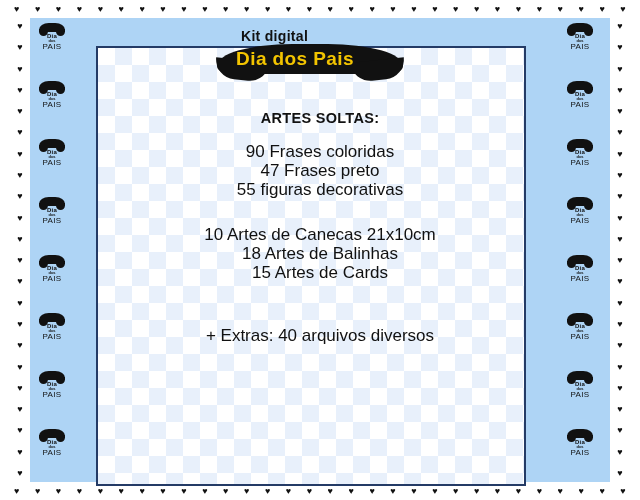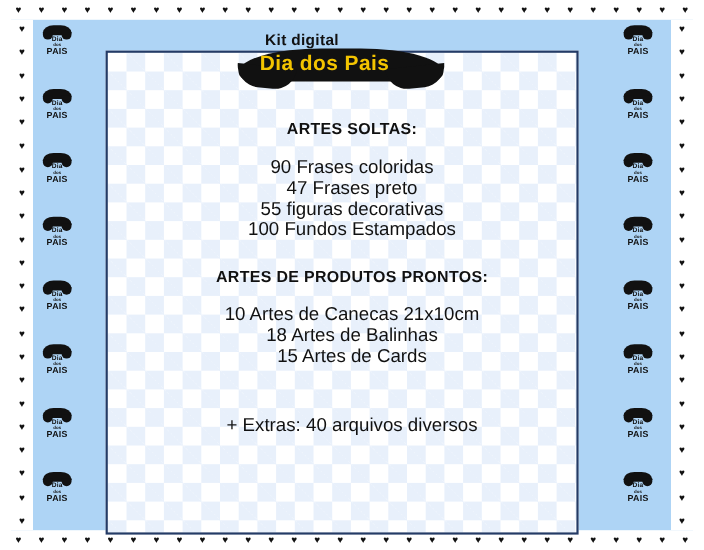--- a/index.html
+++ b/index.html
@@ -125,21 +125,21 @@
     letter-spacing: .2px;
     margin-top: 1px;
   }
   .stamp .t2 {
     font-size: 4px;
     font-weight: bold;
     color: #111111;
   }
   .stamp .t3 {
     font-size: 8px;
-    font-weight: bold;
+    font-weight: normal;
     color: #111111;
     letter-spacing: .3px;
   }
 
   
   .page {
     position: absolute;
     left: 96px;
     top: 46px;
     width: 430px;
@@ -468,25 +468,23 @@
       <div class="moustache"></div>
       <div class="logo-text">Dia dos Pais</div>
     </div>
   </div>
 
   <div class="content">
     <div class="section-title">ARTES SOLTAS:</div>
     <div class="line">90 Frases coloridas</div>
     <div class="line">47 Frases preto</div>
     <div class="line">55 figuras decorativas</div>
-    <div class="line">100 Fundos Estampados</div>
 
     <div class="spacer-lg"></div>
 
-    <div class="section-title">ARTES DE PRODUTOS PRONTOS:</div>
     <div class="line">10 Artes de Canecas 21x10cm</div>
     <div class="line">18 Artes de Balinhas</div>
     <div class="line">15 Artes de Cards</div>
 
     <div class="spacer-xl"></div>
 
     <div class="line">+ Extras: 40 arquivos diversos</div>
   </div>
 
 </div>

